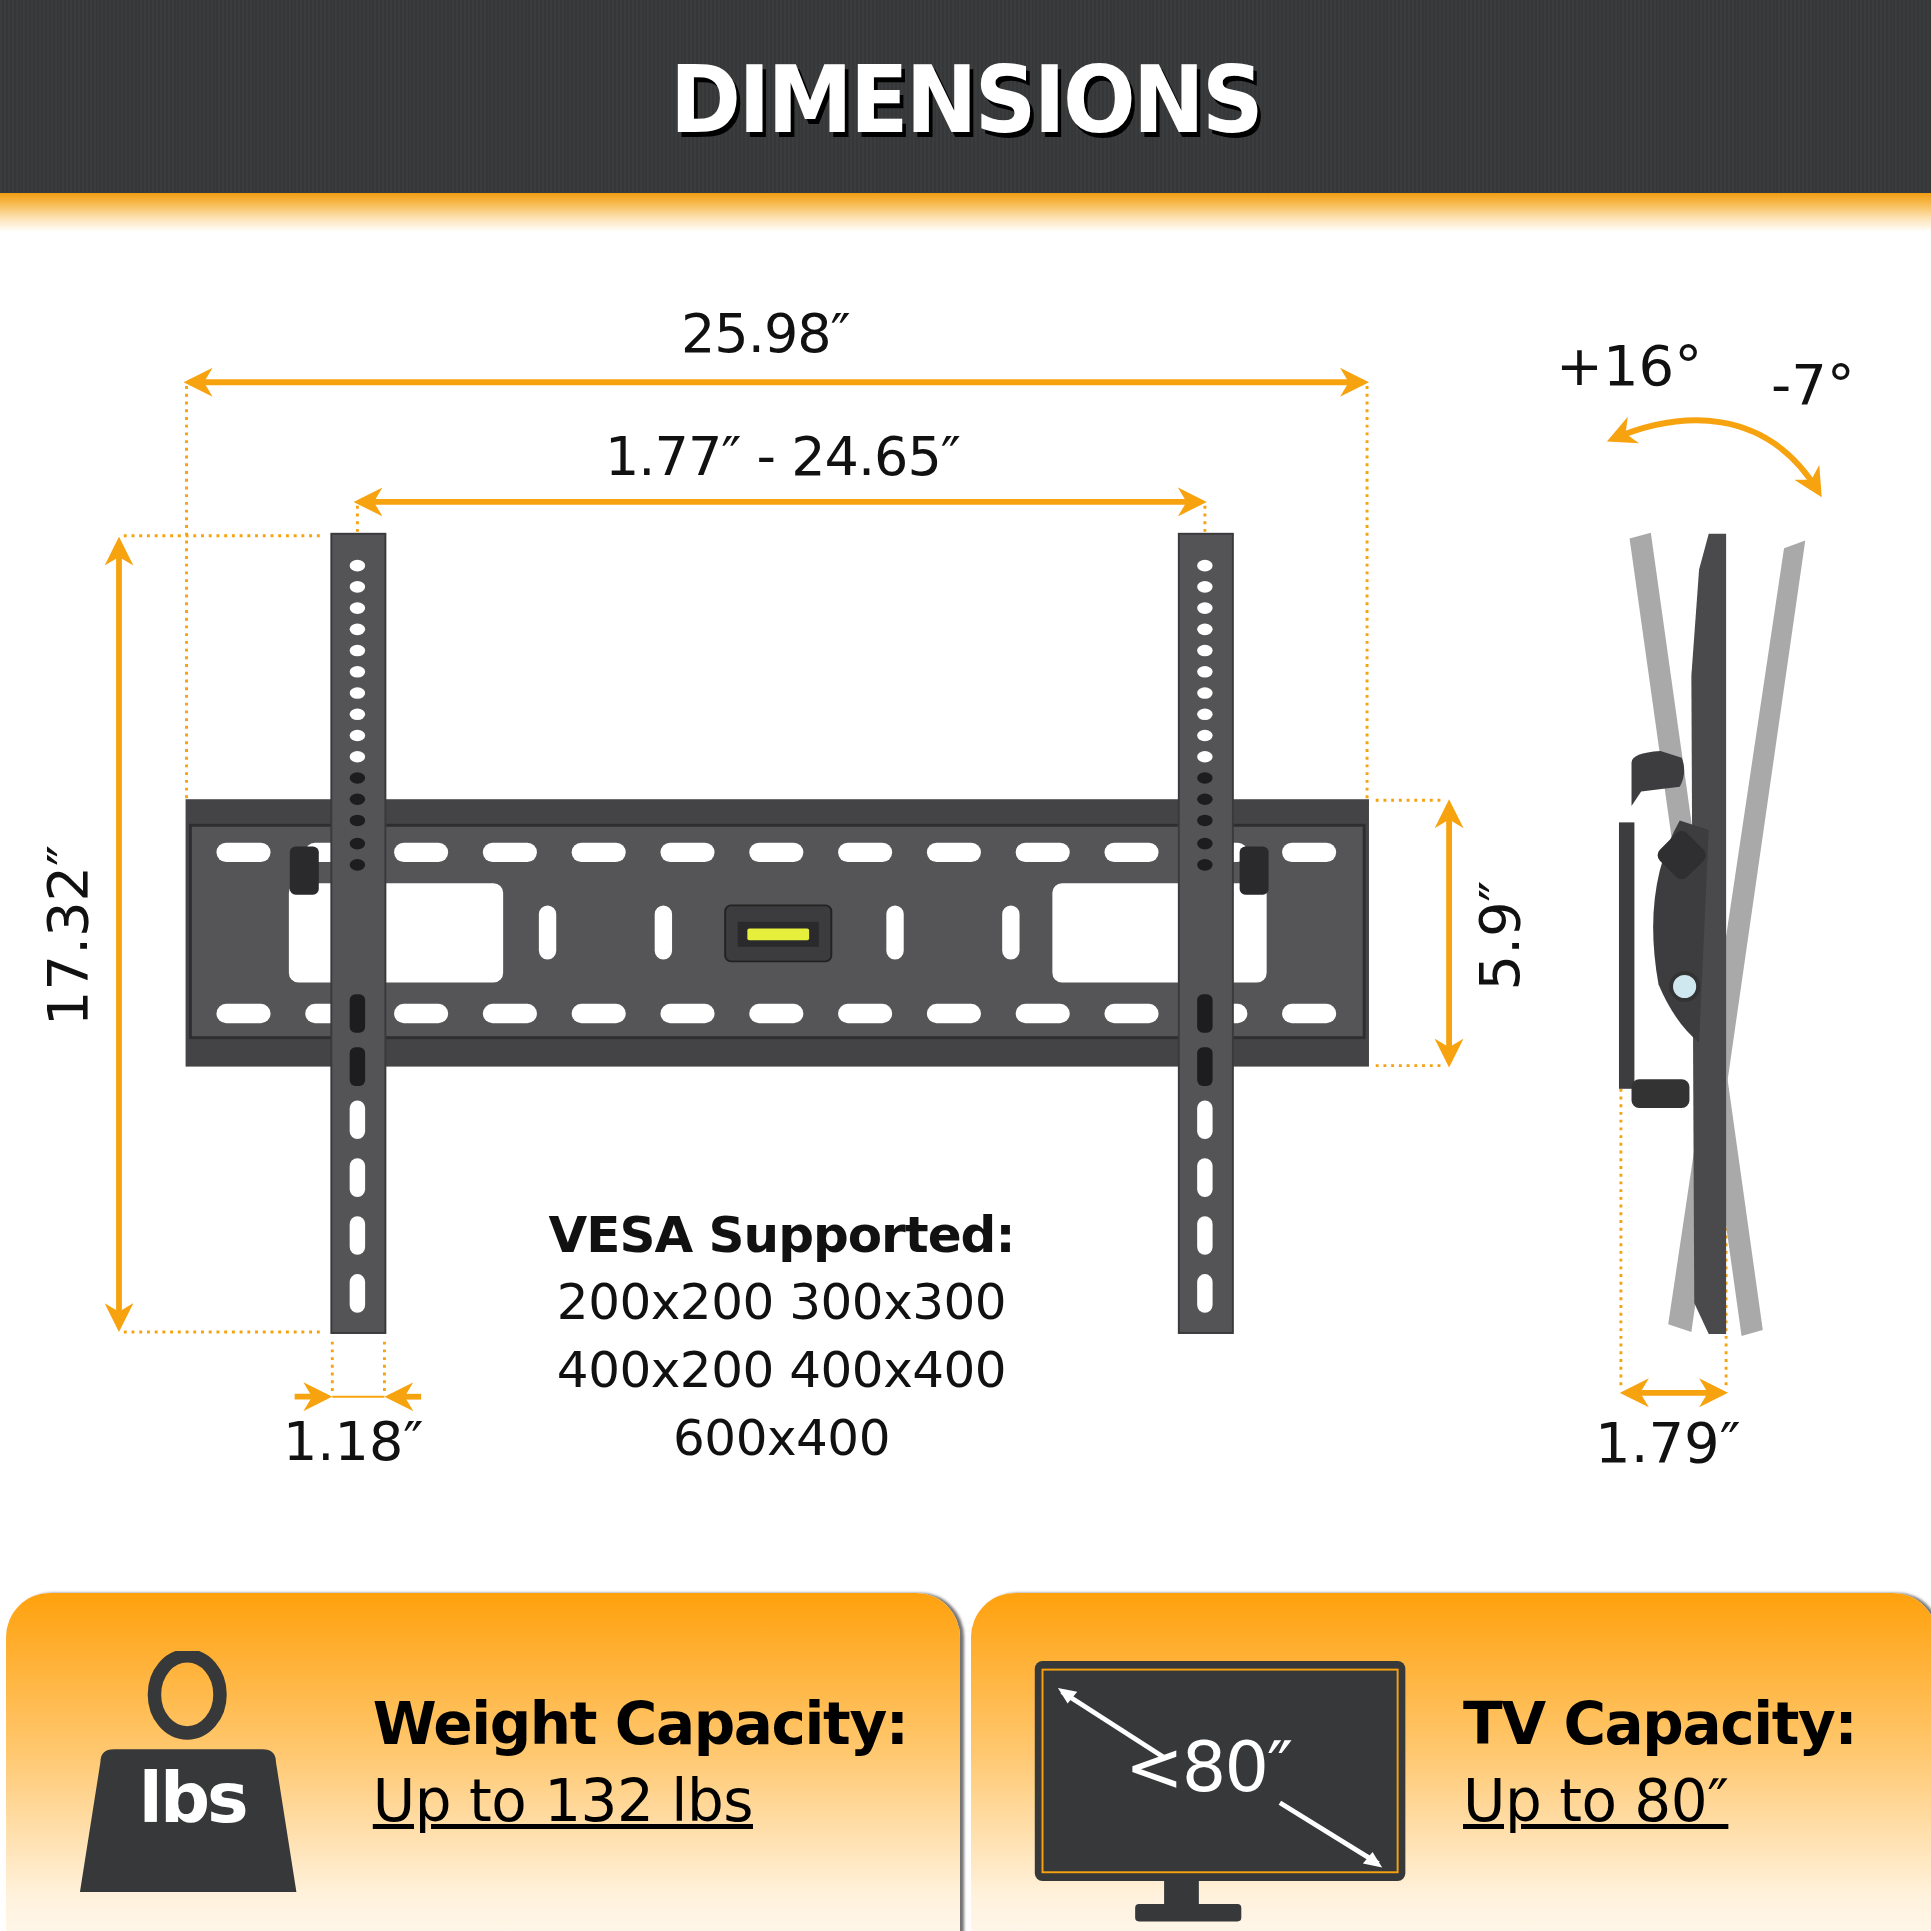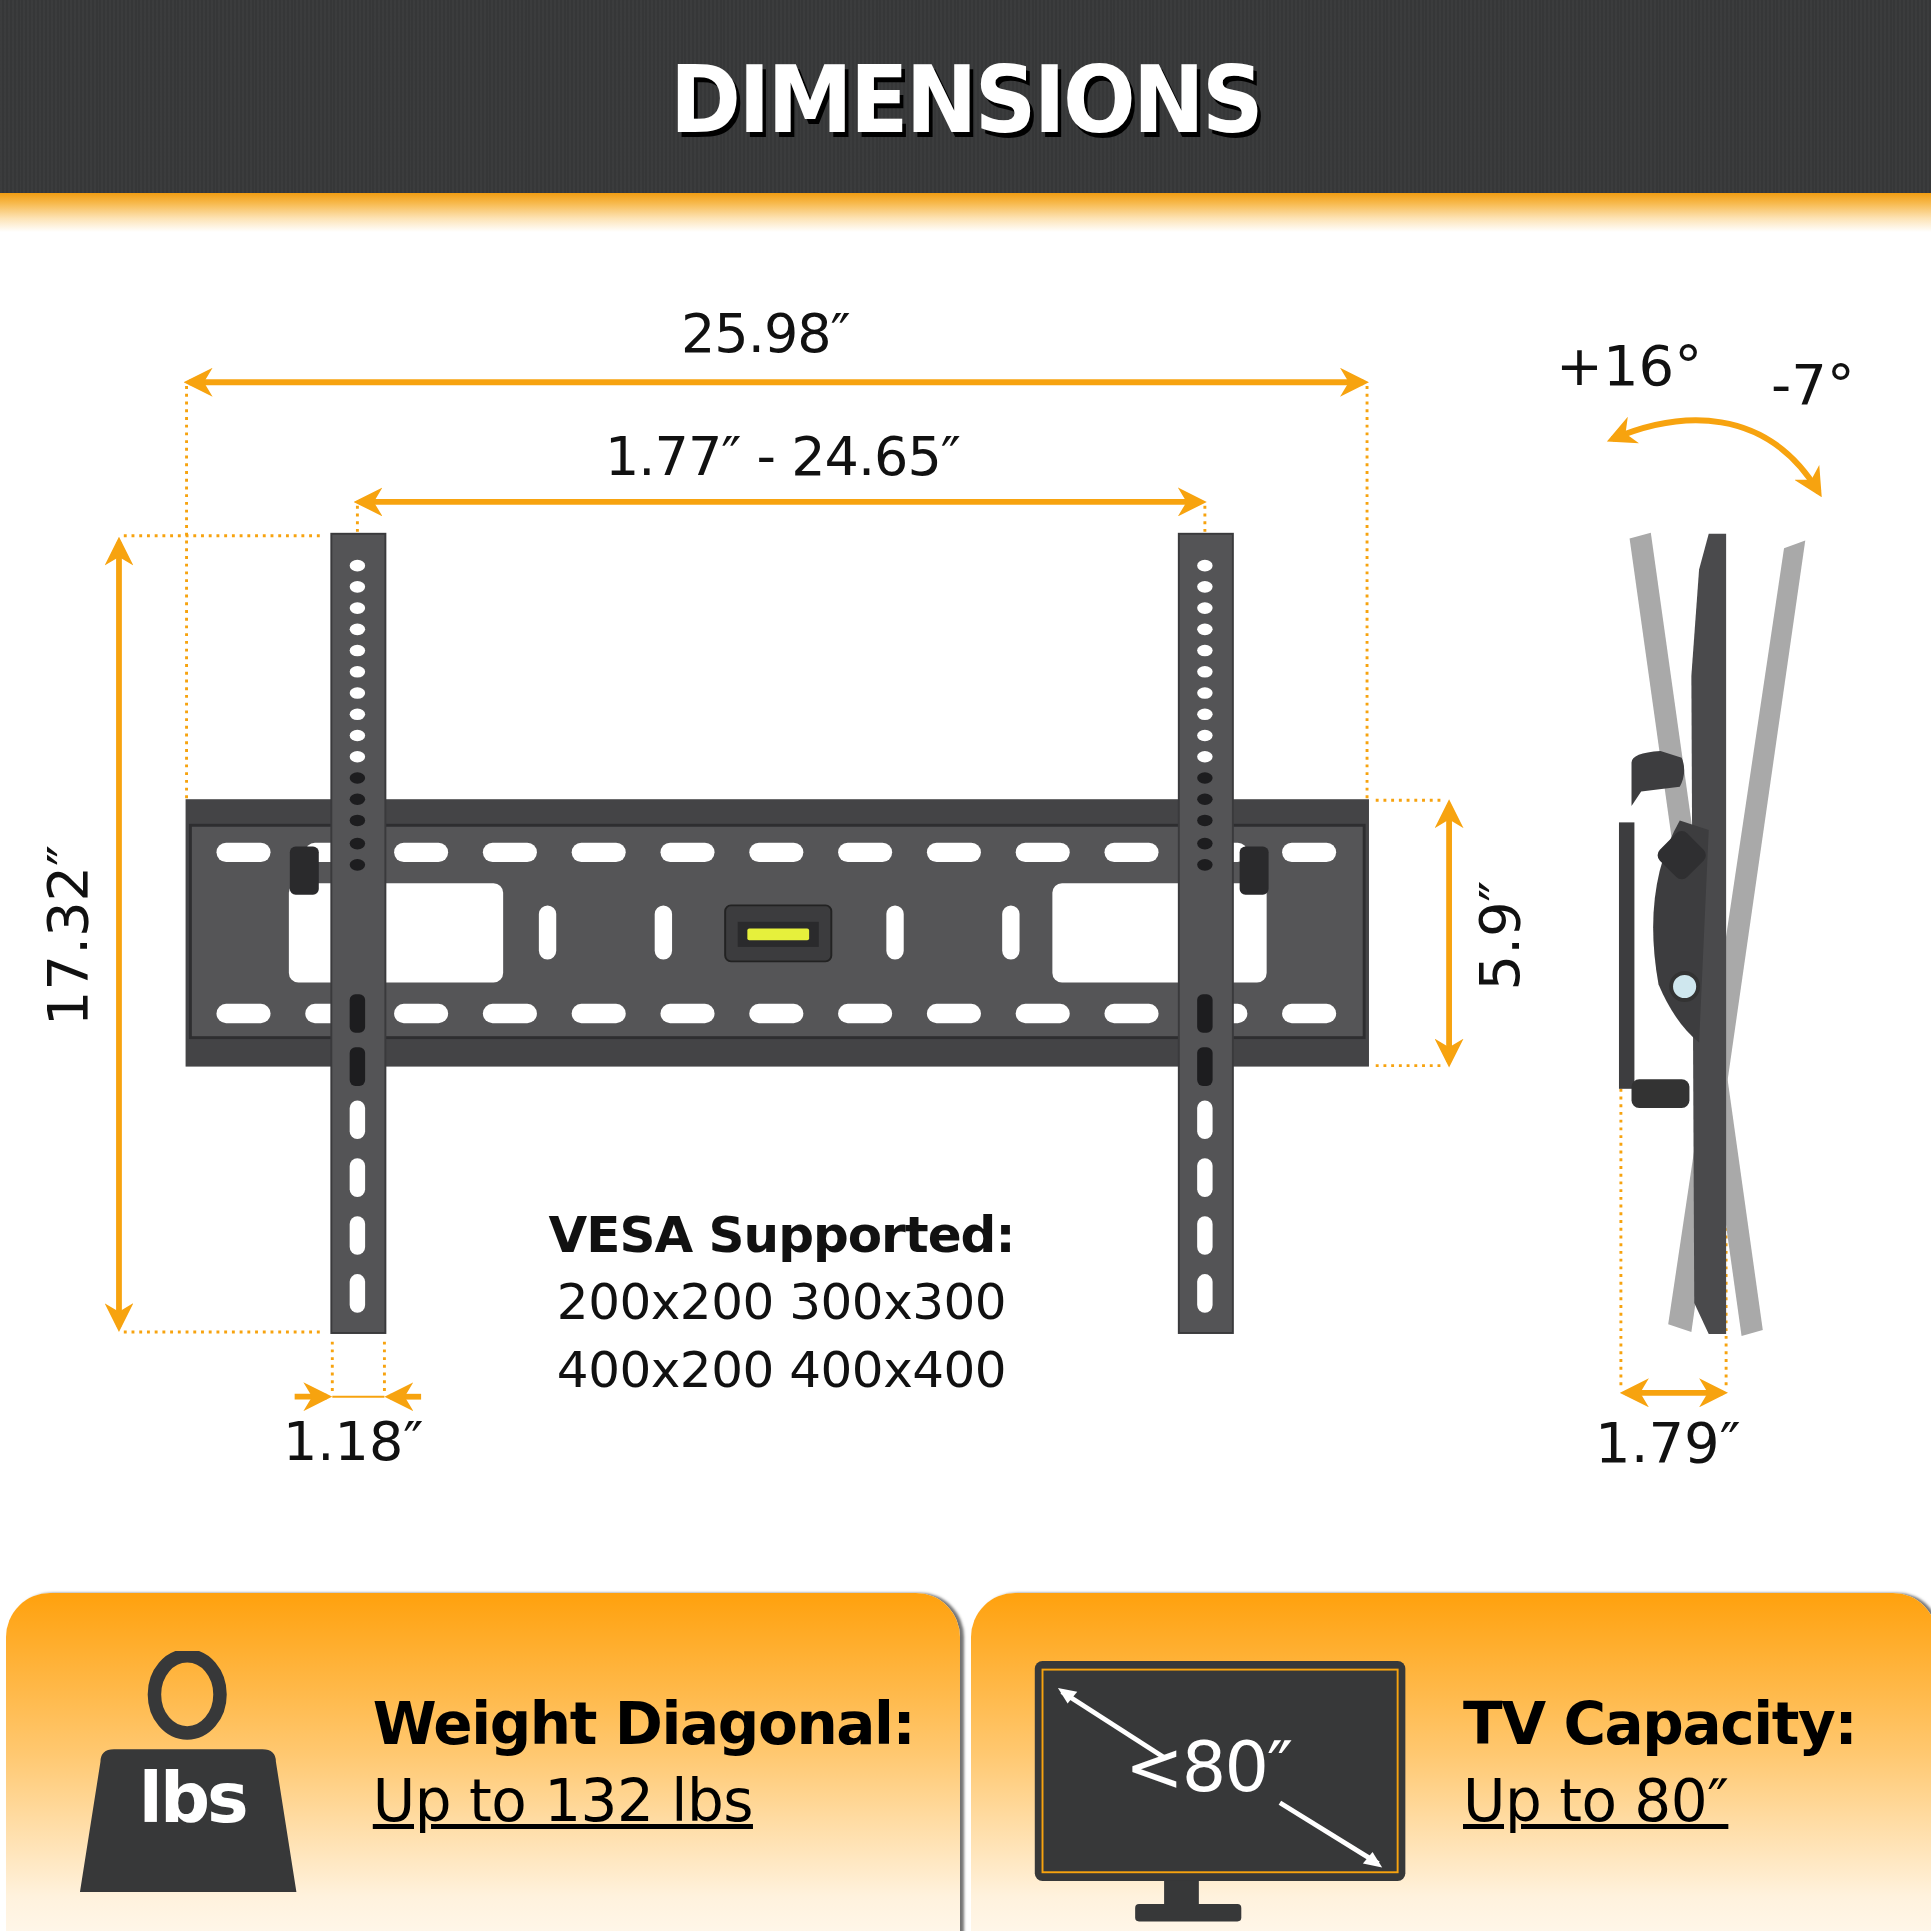--- a/index.html
+++ b/index.html
@@ -206,29 +206,30 @@
 <div class="lbl" style="left:283px; top:1410px; font-size:54px;">1.18″</div>
 
 <div class="lbl" style="left:1556px; top:333px; font-size:56px;">+16°</div>
 <div class="lbl" style="left:1771px; top:352px; font-size:56px;">-7°</div>
 <div class="lbl" style="left:1595px; top:1410px; font-size:56px;">1.79″</div>
 
 <div class="vesa">
   <div class="vt">VESA Supported:</div>
   <div class="vl">200x200 300x300</div>
   <div class="vl">400x200 400x400</div>
+  <div class="vl">600x400</div>
 </div>
 
 <div class="card card-left">
   <svg width="270" height="241" viewBox="0 0 280 250" style="position:absolute; left:52px; top:58px;">
     <ellipse cx="134" cy="45" rx="34" ry="40" fill="none" stroke="#373839" stroke-width="14"></ellipse>
     <path d="M44,115 Q44,102 58,102 L212,102 Q226,102 226,115 L252,280 L18,280 Z" fill="#373839"></path>
   </svg>
   <div class="lbl" style="left:133px; top:164px; font-size:70px; font-weight:bold; color:#fff; letter-spacing:-2.9px;">lbs</div>
-  <div class="card-title" style="left:367px; top:97px;">Weight Diagonal:</div>
+  <div class="card-title" style="left:367px; top:97px;">Weight Capacity:</div>
   <div class="card-value" style="left:367px; top:174px;">Up to 132 lbs</div>
 </div>
 
 <div class="card card-right">
   <svg width="386" height="319" viewBox="0 0 400 330" style="position:absolute; left:58px; top:58px;">
     <rect x="6" y="10" width="384" height="228" rx="8" fill="#373839"></rect>
     <rect x="14" y="19" width="368" height="210" fill="none" stroke="#f7a30f" stroke-width="2"></rect>
     <line x1="140" y1="110" x2="34" y2="42" stroke="#fff" stroke-width="5"></line>
     <polygon points="30,38 50,42 40,54" fill="#fff"></polygon>
     <line x1="260" y1="157" x2="362" y2="220" stroke="#fff" stroke-width="5"></line>

